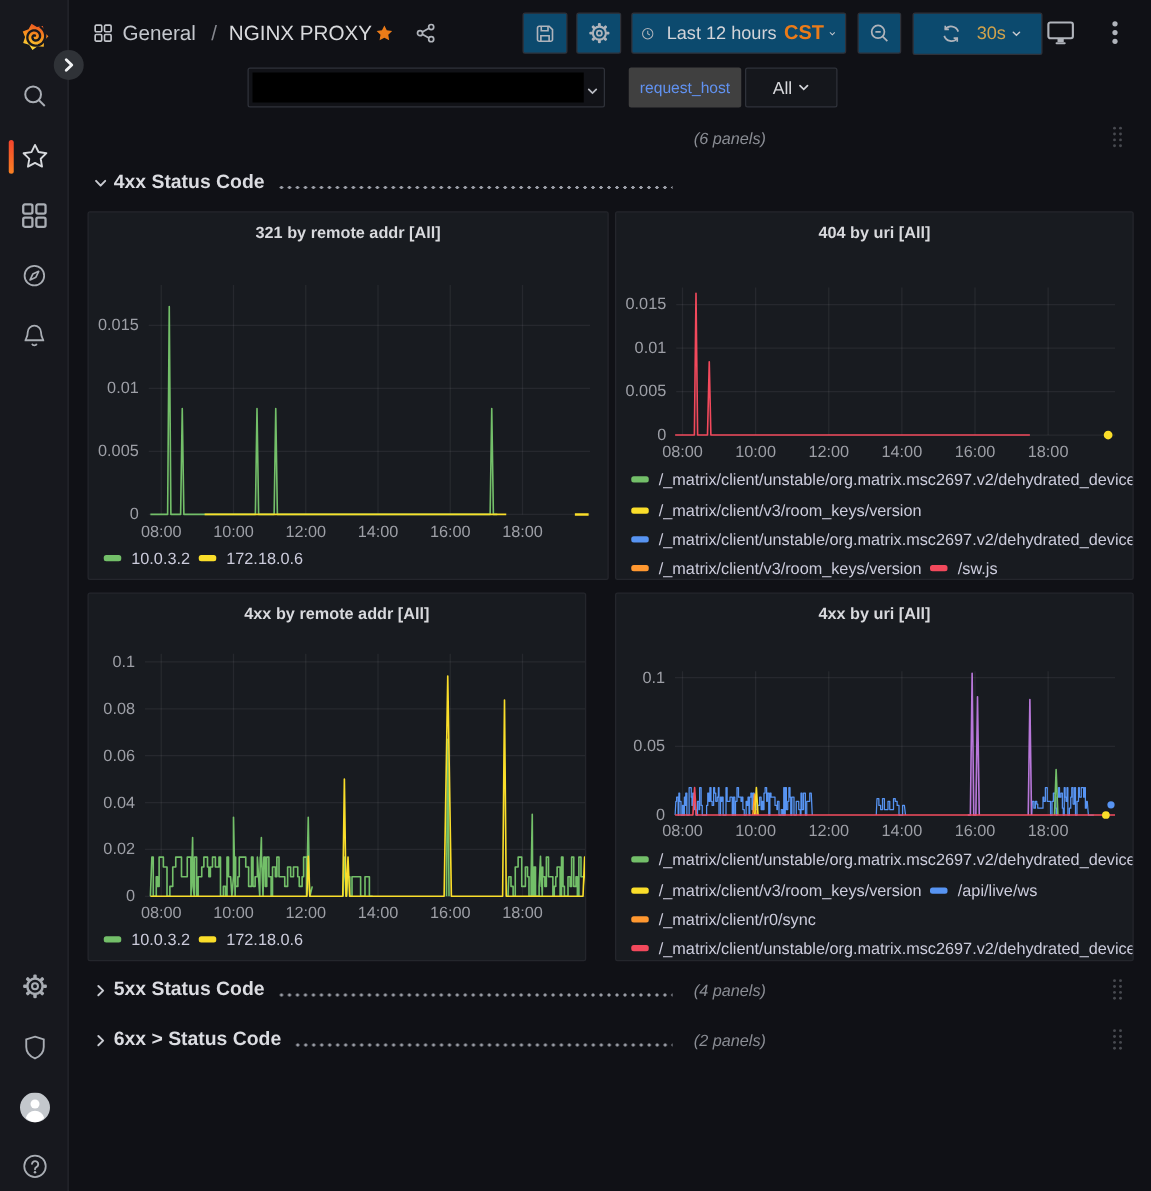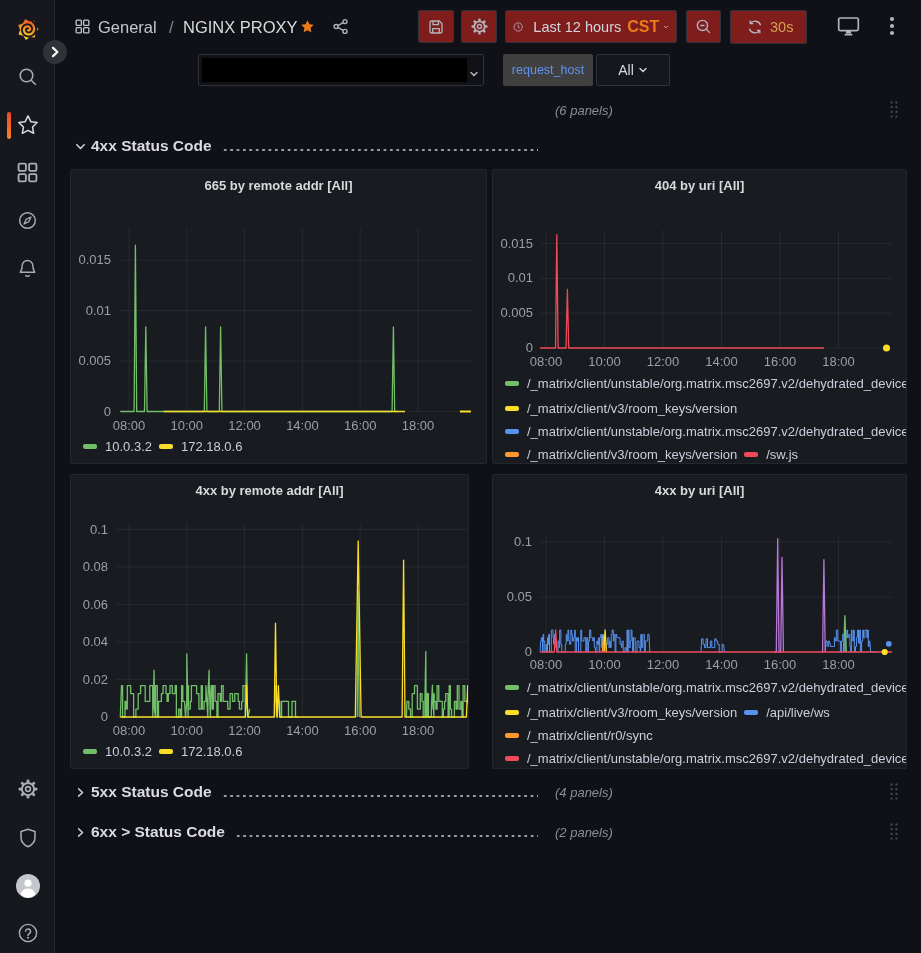--- a/index.html
+++ b/index.html
@@ -6,21 +6,21 @@
 .side{position:absolute;left:0;top:0;width:55px;height:953px;background:#17181e;border-right:1px solid #26272e}
 .slogo{position:absolute;left:16px;top:16px}
 .sic{position:absolute;left:0;width:55px;display:flex;justify-content:center}
 .active::before{content:"";position:absolute;left:7px;top:-2px;width:4px;height:27px;border-radius:2px;background:linear-gradient(#f4442c,#fa8123)}
 .expand{position:absolute;left:43px;top:40px;width:24px;height:24px;border-radius:50%;background:#2f3237;display:flex;align-items:center;justify-content:center;z-index:5}
 .abs{position:absolute}
 .nav{position:absolute;left:0;top:0;width:921px;height:52px}
 .bc1{color:#c4c7cd;font-size:16.5px}
 .bsl{color:#85878e;font-size:16.5px}
 .bc2{color:#d9dadd;font-size:16.5px}
-.tbtn{display:flex;align-items:center;top:10px;height:33px;padding:0 7px;background:#7f1d1d;border:1px solid #2f323a;border-radius:2px;white-space:nowrap}
+.tbtn{display:flex;align-items:center;top:10px;height:33px;padding:0 7px;background:#0c4a6e;border:1px solid #2f323a;border-radius:2px;white-space:nowrap}
 .sq{padding:0;justify-content:center}
 .tt{color:#d3d4d9;font-size:14.5px;margin-left:10px}
 .t30{color:#d1a34c;margin-left:6px}
 .cst{color:#eb7b18;font-size:16px;font-weight:700;margin-left:6px}
 .sub{position:absolute;left:0;top:0;width:921px;height:94px}
 .vlabel{display:flex;align-items:center;justify-content:center;top:54px;height:32px;background:#1a1d23;border-radius:2px;color:#6192f1;font-size:11px;font-weight:700}
 .vlabel2{display:flex;align-items:center;justify-content:center;top:54px;height:32px;background:#404040;border-radius:2px;color:#6192f1;font-size:12.5px;font-weight:500}
 .vsel{display:flex;align-items:center;top:54px;height:32px;background:#111217;border:1px solid #2f323a;border-radius:2px}
 .black{position:absolute;left:3px;top:3px;width:265px;height:24px;background:#000}
 .vcar{position:absolute;right:4px;top:10px}
@@ -102,21 +102,21 @@
         </svg>
       </span>
   <span class="abs tbtn sq" style="left:686px;width:35px">
         <svg width="17" height="17" viewBox="0 0 16 16">
           <g fill="none" stroke="#b0b4bb" stroke-width="1.3">
             <circle cx="7" cy="7" r="4.8"></circle>
             <path d="M10.6 10.6L14 14M5 7h4"></path>
           </g>
         </svg>
       </span>
-  <span class="abs tbtn" style="left:730px;width:77px;padding:16px">
+  <span class="abs tbtn" style="left:730px;width:104px;padding:16px">
      <span style="width:34px;display:flex;justify-content:center;border-right:1px solid #2f323a;height:100%;align-items:center">
           <svg width="16" height="16" viewBox="0 0 16 16">
             <g fill="none" stroke="#b0b4bb" stroke-width="1.4">
               <path d="M13.6 6.3A6 6 0 0 0 3.2 4.4"></path>
               <path d="M2.4 9.7a6 6 0 0 0 10.4 1.9"></path>
               <path d="M3.2 1.6v2.9h2.9" stroke-width="1.3"></path>
               <path d="M12.8 14.4v-2.9H9.9" stroke-width="1.3"></path>
             </g>
           </svg>
         </span>
@@ -224,21 +224,21 @@
             <circle cx="2.6" cy="11.9" r="1.15"></circle>
             <circle cx="2.6" cy="16.6" r="1.15"></circle>
             <circle cx="7.4" cy="2.5" r="1.15"></circle>
             <circle cx="7.4" cy="7.2" r="1.15"></circle>
             <circle cx="7.4" cy="11.9" r="1.15"></circle>
             <circle cx="7.4" cy="16.6" r="1.15"></circle>
           </g>
         </svg></span>
     </div>
 <div class="panel" style="left:70px;top:169px;width:417px;height:295px">
-      <div class="pt">665 by remote addr [All]</div>
+      <div class="pt">321 by remote addr [All]</div>
       <svg class="ch" width="415" height="293" viewBox="0 0 415 293">
         <line x1="48" y1="241.5" x2="401" y2="241.5" stroke="rgba(204,204,220,0.08)" stroke-width="1"></line>
         <text x="40" y="245.5" text-anchor="end" font-size="13" fill="#9d9fa6">0</text>
         <line x1="48" y1="191.1" x2="401" y2="191.1" stroke="rgba(204,204,220,0.08)" stroke-width="1"></line>
         <text x="40" y="195.1" text-anchor="end" font-size="13" fill="#9d9fa6">0.005</text>
         <line x1="48" y1="140.7" x2="401" y2="140.7" stroke="rgba(204,204,220,0.08)" stroke-width="1"></line>
         <text x="40" y="144.7" text-anchor="end" font-size="13" fill="#9d9fa6">0.01</text>
         <line x1="48" y1="90.3" x2="401" y2="90.3" stroke="rgba(204,204,220,0.08)" stroke-width="1"></line>
         <text x="40" y="94.3" text-anchor="end" font-size="13" fill="#9d9fa6">0.015</text>
         <line x1="58.0" y1="58" x2="58.0" y2="241.5" stroke="rgba(204,204,220,0.08)" stroke-width="1"></line>

